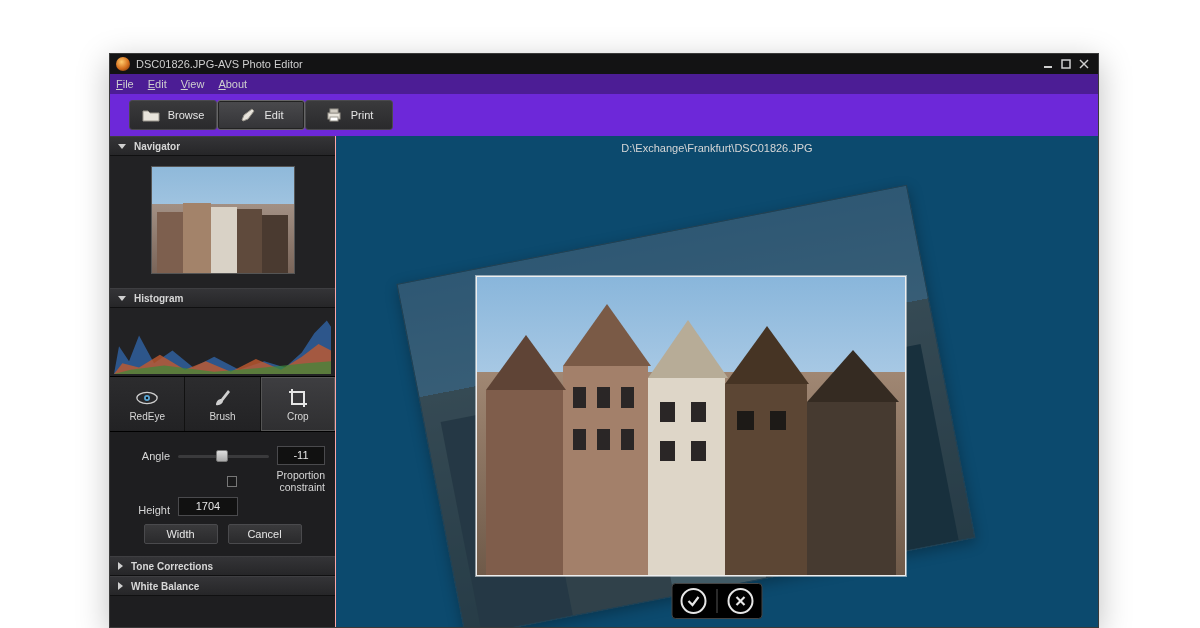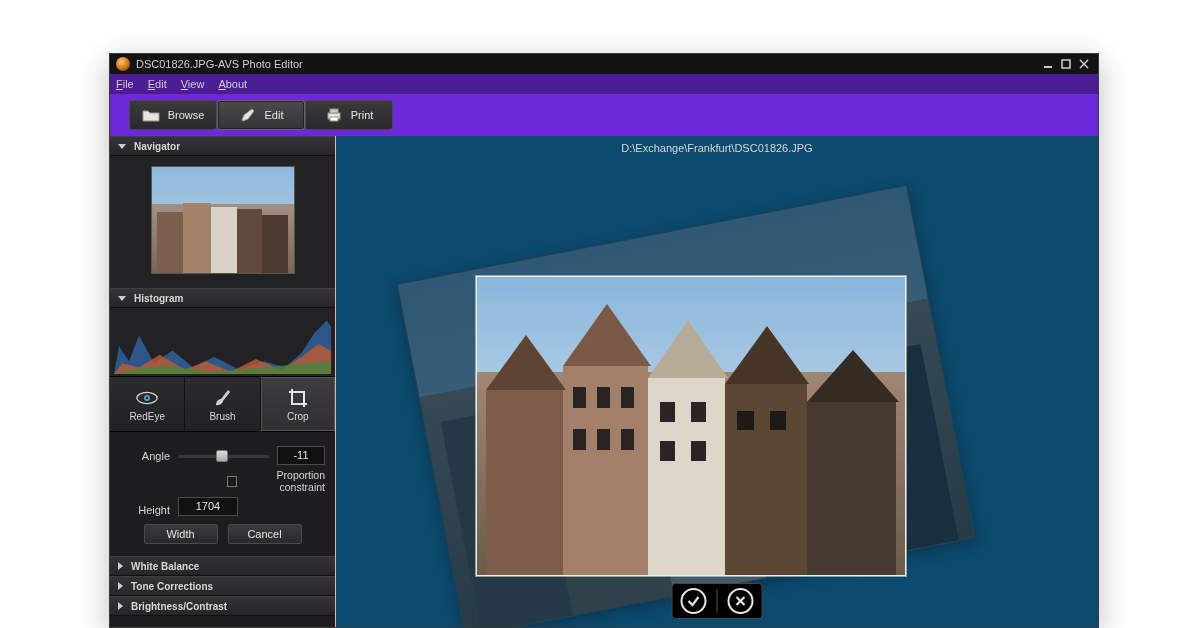--- a/index.html
+++ b/index.html
@@ -280,29 +280,25 @@
           <div style="flex:1"></div>
         </div>
         <div class="btns-row">
           <div class="small-btn">Width</div>
           <div class="small-btn">Cancel</div>
         </div>
       </div>
 
       <div class="panel-hdr collapsed">
         <span class="tri"></span>
-        <span>White Balance</span>
+        <span>Tone Corrections</span>
       </div>
       <div class="panel-hdr collapsed">
         <span class="tri"></span>
-        <span>Tone Corrections</span>
-      </div>
-      <div class="panel-hdr collapsed">
-        <span class="tri"></span>
-        <span>Brightness/Contrast</span>
+        <span>White Balance</span>
       </div>
     </div>
 
     <div class="canvas-area">
       <div class="path-label">D:\Exchange\Frankfurt\DSC01826.JPG</div>
 
       <div class="canvas-inner">
 
         <div class="photo photo-back" style="left:10px; top:45px; width:520px; height:360px; transform:rotate(-11deg); opacity:.55; filter:brightness(.55);">
           <div class="body" style="left:3%;width:18%;height:60%;background:#6a4f41;"></div>

